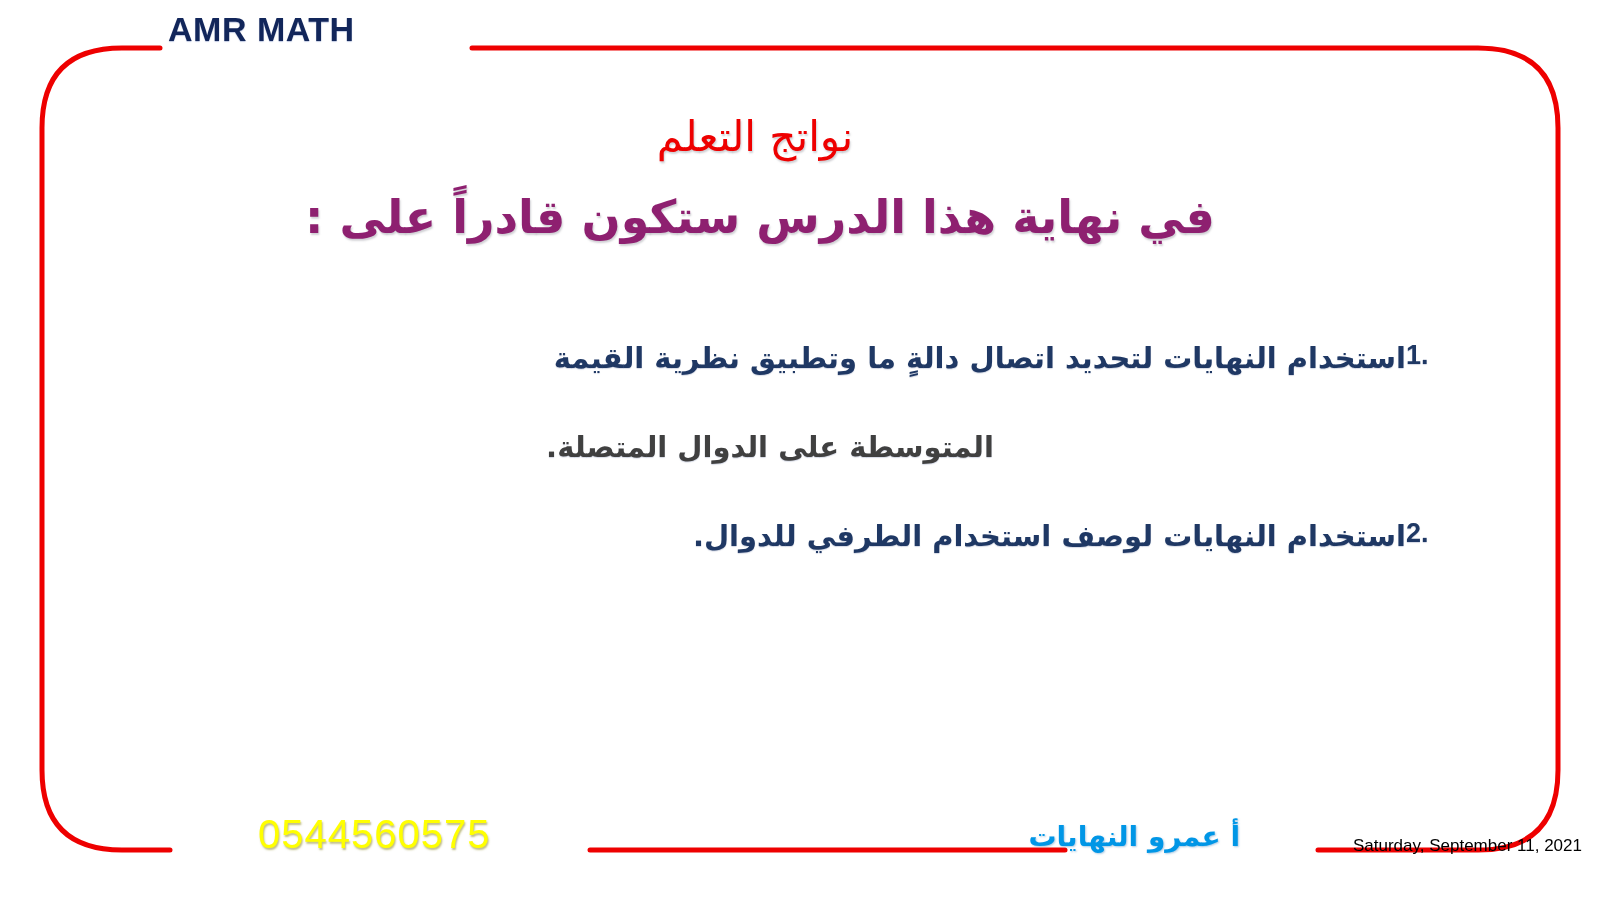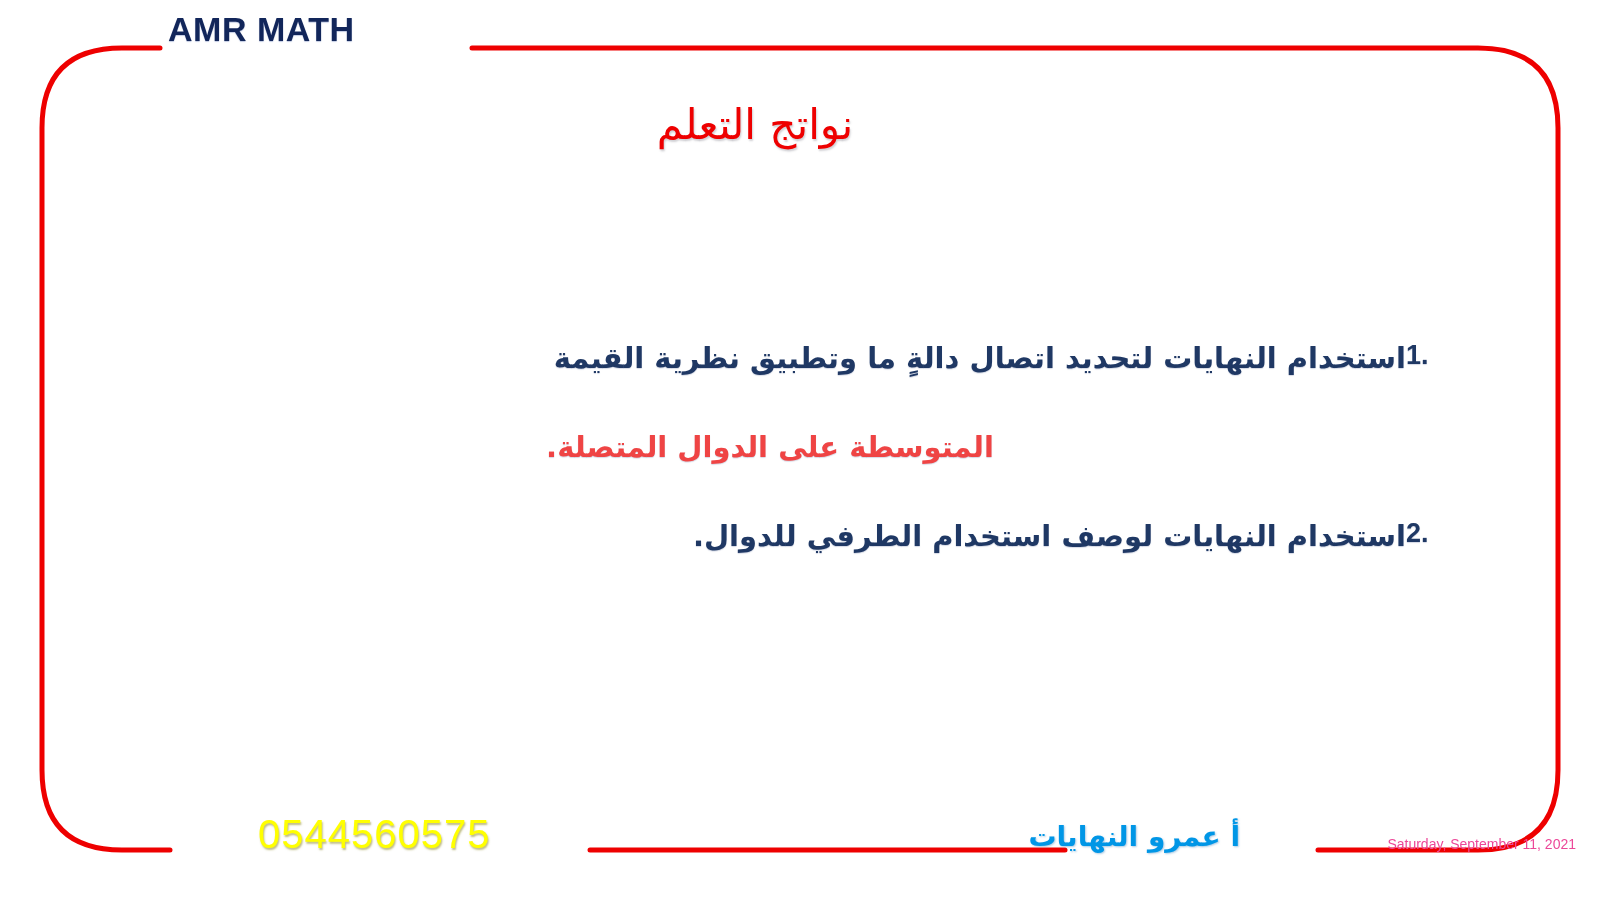--- a/index.html
+++ b/index.html
@@ -43,21 +43,21 @@
     letter-spacing: 0.5px;
     color: #12265a;
     direction: ltr;
     white-space: nowrap;
     text-shadow: 0 1px 1px rgba(120,140,190,0.45);
   }
 
   
   .title-main {
     position: absolute;
-    top: 100px;
+    top: 112px;
     left: 0;
     width: 1600px;
     text-align: center;
     padding-right: 90px;
     box-sizing: border-box;
     font-size: 42px;
     color: #ee0000;
     direction: rtl;
     font-family: "DejaVu Sans", "Liberation Sans", sans-serif;
     text-shadow: 1px 2px 2px rgba(150,150,160,0.45);
@@ -122,21 +122,21 @@
     line-height: 1.25;
     direction: rtl;
     text-align: right;
     font-family: "DejaVu Sans", "Liberation Sans", sans-serif;
     text-shadow: 0 1px 1px rgba(150,160,190,0.4);
   }
 
   .outcome-cont {
     font-size: 29px;
     font-weight: bold;
-    color: #ef4444;
+    color: #404040;
     direction: rtl;
     text-align: center;
     margin-top: 54px;
     margin-bottom: 54px;
     padding-right: 120px;
     font-family: "DejaVu Sans", "Liberation Sans", sans-serif;
     text-shadow: 0 1px 1px rgba(150,160,190,0.4);
   }
 
   
@@ -160,24 +160,24 @@
     font-weight: bold;
     color: #0096e6;
     direction: rtl;
     white-space: nowrap;
     text-shadow: 1px 1px 2px rgba(120,170,210,0.6);
     font-family: "DejaVu Sans", "Liberation Sans", sans-serif;
   }
 
   .date-stamp {
     position: absolute;
-    right: 24px;
+    right: 18px;
     top: 836px;
-    font-size: 14px;
-    color: #ec4899;
+    font-size: 17px;
+    color: #000000;
     direction: ltr;
     white-space: nowrap;
   }
 </style>
 </head>
 <body>
 
 <div class="slide">
 
   <svg class="frame-svg" viewBox="0 0 1600 900" aria-hidden="true">
@@ -186,20 +186,21 @@
 
     <path d="M 472 48 L 1478 48 Q 1558 48 1558 128 L 1558 770 Q 1558 850 1478 850 L 1318 850" fill="none" stroke="#ee0000" stroke-width="5" stroke-linecap="round"></path>
 
     <line x1="590" y1="850" x2="1065" y2="850" stroke="#ee0000" stroke-width="5" stroke-linecap="round"></line>
   </svg>
 
   <div class="brand">AMR MATH</div>
 
   <div class="title-main">نواتج التعلم</div>
 
+  <div class="title-sub">في نهاية هذا الدرس ستكون قادراً على :</div>
 
   <div class="outcomes">
 
     <div class="outcome-item">
       <div class="outcome-row">
         <span class="marker">1.</span>
         <span class="outcome-text">استخدام النهايات لتحديد اتصال دالةٍ ما وتطبيق نظرية القيمة</span>
       </div>
       <div class="outcome-cont">المتوسطة على الدوال المتصلة.</div>
     </div>

